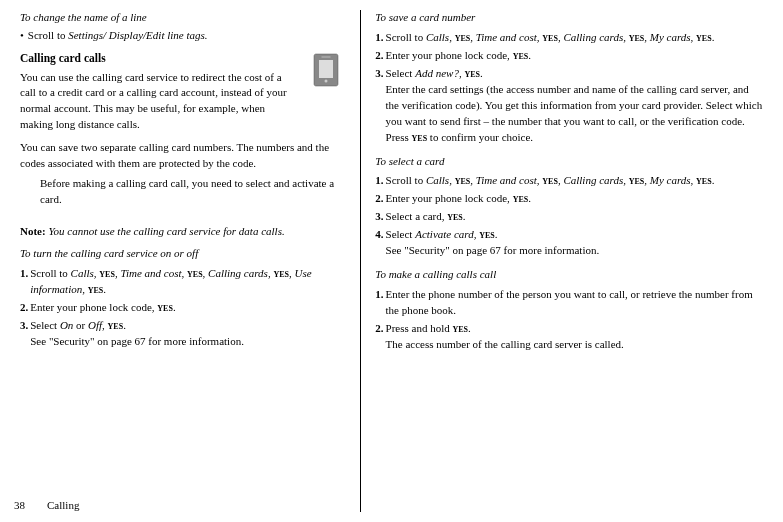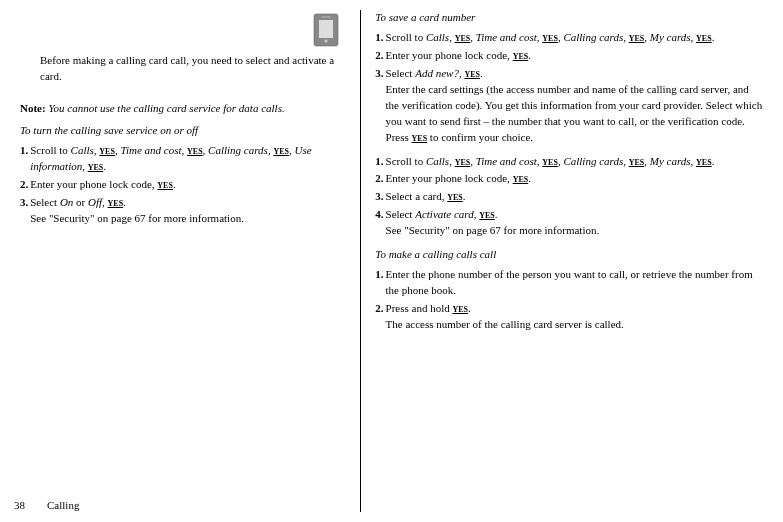--- a/index.html
+++ b/index.html
@@ -70,21 +70,20 @@
 
     .num {
       flex-shrink: 0;
       margin-right: 2px;
       font-weight: bold;
     }
 
     .yes-bold {
       font-weight: bold;
       font-variant: small-caps;
-      text-decoration: underline;
     }
 
     p {
       margin-bottom: 4px;
       line-height: 1.45;
     }
 
     .note-text {
       font-style: italic;
       margin-bottom: 6px;
@@ -130,50 +129,62 @@
       margin-bottom: 6px;
     }
   </style>
 </head>
 <body>
 
 <div class="page-container">
 
   <div class="left-column">
 
+    <div class="top-section">
+      <p style="font-style: italic; margin-bottom: 2px;">
+        <em>To change the name of a line</em>
+      </p>
+      <div class="bullet-item">
+        <span class="bullet-dot">•</span>
+        <span>Scroll to <em>Settings/ Display/Edit line tags.</em></span>
+      </div>
+    </div>
 
     <div>
       <div class="calling-card-header">
         <div style="flex: 1;">
+          <div class="section-heading">Calling card calls</div>
+          <p>You can use the calling card service to redirect the cost of a call to a credit card or a calling card account, instead of your normal account. This may be useful, for example, when making long distance calls.</p>
         </div>
         <div class="calling-card-icon">
           
           <svg viewBox="0 0 40 40" xmlns="http://www.w3.org/2000/svg">
             <path d="M8 6 C8 4.9 8.9 4 10 4 L30 4 C31.1 4 32 4.9 32 6 L32 34 C32 35.1 31.1 36 30 36 L10 36 C8.9 36 8 35.1 8 34 Z" fill="#888" stroke="#555" stroke-width="0.5"></path>
             <path d="M13 10 L27 10 L27 28 L13 28 Z" fill="#ddd"></path>
             <circle cx="20" cy="31" r="1.5" fill="#ccc"></circle>
             <path d="M16 7 L24 7" stroke="#aaa" stroke-width="1.5" stroke-linecap="round"></path>
           </svg>
         </div>
       </div>
 
+      <p>You can save two separate calling card numbers. The numbers and the codes associated with them are protected by the code.</p>
 
       <p style="margin-left: 20px; margin-bottom: 16px;">
         <span>Before making a calling card call, you need to select and activate a card.</span>
       </p>
 
       <p class="note-text">
         <span class="note-label">Note:</span>
         <span> You cannot use the calling card service for data calls.</span>
       </p>
     </div>
 
     <div>
       <p class="italic-heading">
-        <em>To turn the calling save service on or off</em>
+        <em>To turn the calling card service on or off</em>
       </p>
       <div class="steps-list">
         <div class="numbered-item">
           <span class="num">1.</span>
           <span>Scroll to <em>Calls</em>, <span class="yes-bold">yes</span>, <em>Time and cost</em>, <span class="yes-bold">yes</span>, <em>Calling cards</em>, <span class="yes-bold">yes</span>, <em>Use information</em>, <span class="yes-bold">yes</span>.</span>
         </div>
         <div class="numbered-item">
           <span class="num">2.</span>
           <span>Enter your phone lock code, <span class="yes-bold">yes</span>.</span>
         </div>
@@ -207,20 +218,23 @@
         </div>
         <div class="numbered-item">
           <span class="num">3.</span>
           <span>Select <em>Add new?</em>, <span class="yes-bold">yes</span>.<br>
             Enter the card settings (the access number and name of the calling card server, and the verification code). You get this information from your card provider. Select which you want to send first – the number that you want to call, or the verification code. Press <span class="yes-bold">yes</span> to confirm your choice.</span>
         </div>
       </div>
     </div>
 
     <div style="margin-bottom: 8px;">
+      <p class="italic-heading">
+        <em>To select a card</em>
+      </p>
       <div class="steps-list">
         <div class="numbered-item">
           <span class="num">1.</span>
           <span>Scroll to <em>Calls</em>, <span class="yes-bold">yes</span>, <em>Time and cost</em>, <span class="yes-bold">yes</span>, <em>Calling cards</em>, <span class="yes-bold">yes</span>, <em>My cards</em>, <span class="yes-bold">yes</span>.</span>
         </div>
         <div class="numbered-item">
           <span class="num">2.</span>
           <span>Enter your phone lock code, <span class="yes-bold">yes</span>.</span>
         </div>
         <div class="numbered-item">

